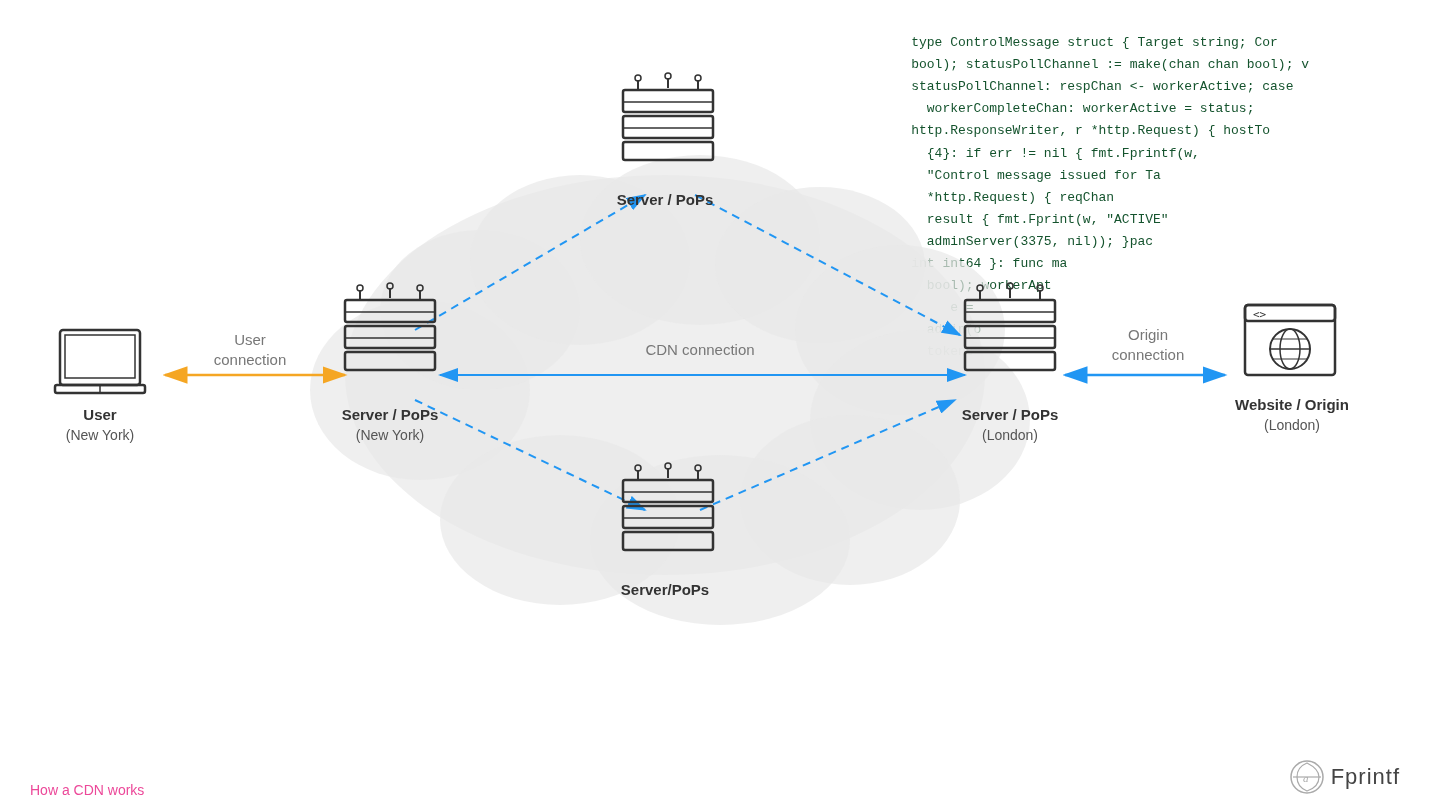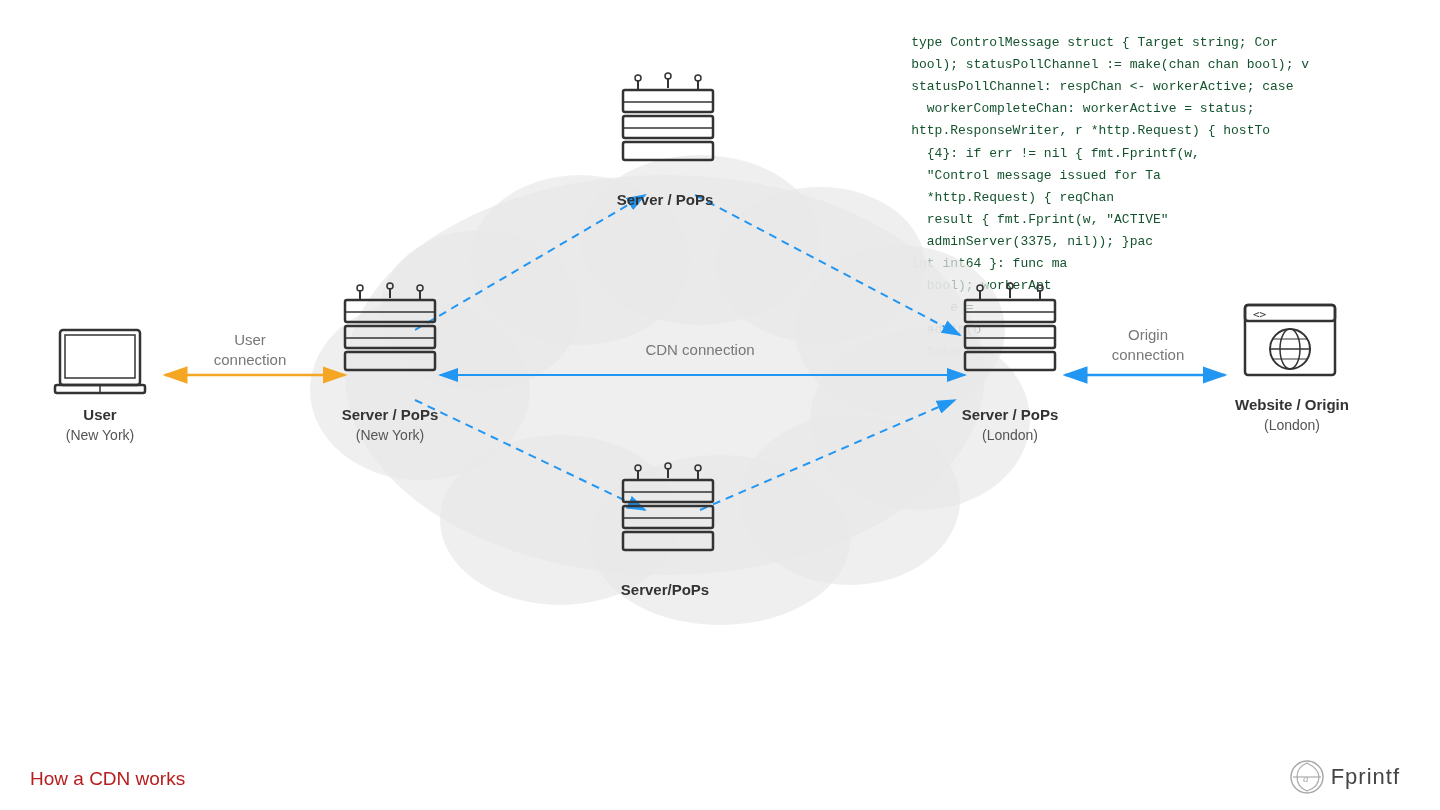--- a/index.html
+++ b/index.html
@@ -34,24 +34,24 @@
       position: absolute;
       top: 0;
       left: 0;
       width: 1440px;
       height: 810px;
     }
 
     
     .caption {
       position: absolute;
-      bottom: 20px;
+      bottom: 12px;
       left: 30px;
-      font-size: 19px;
-      color: #b91c1c;
+      font-size: 14px;
+      color: #ec4899;
     }
 
     
     .akamai-logo {
       position: absolute;
       bottom: 15px;
       right: 40px;
       display: flex;
       align-items: center;
       gap: 6px;

